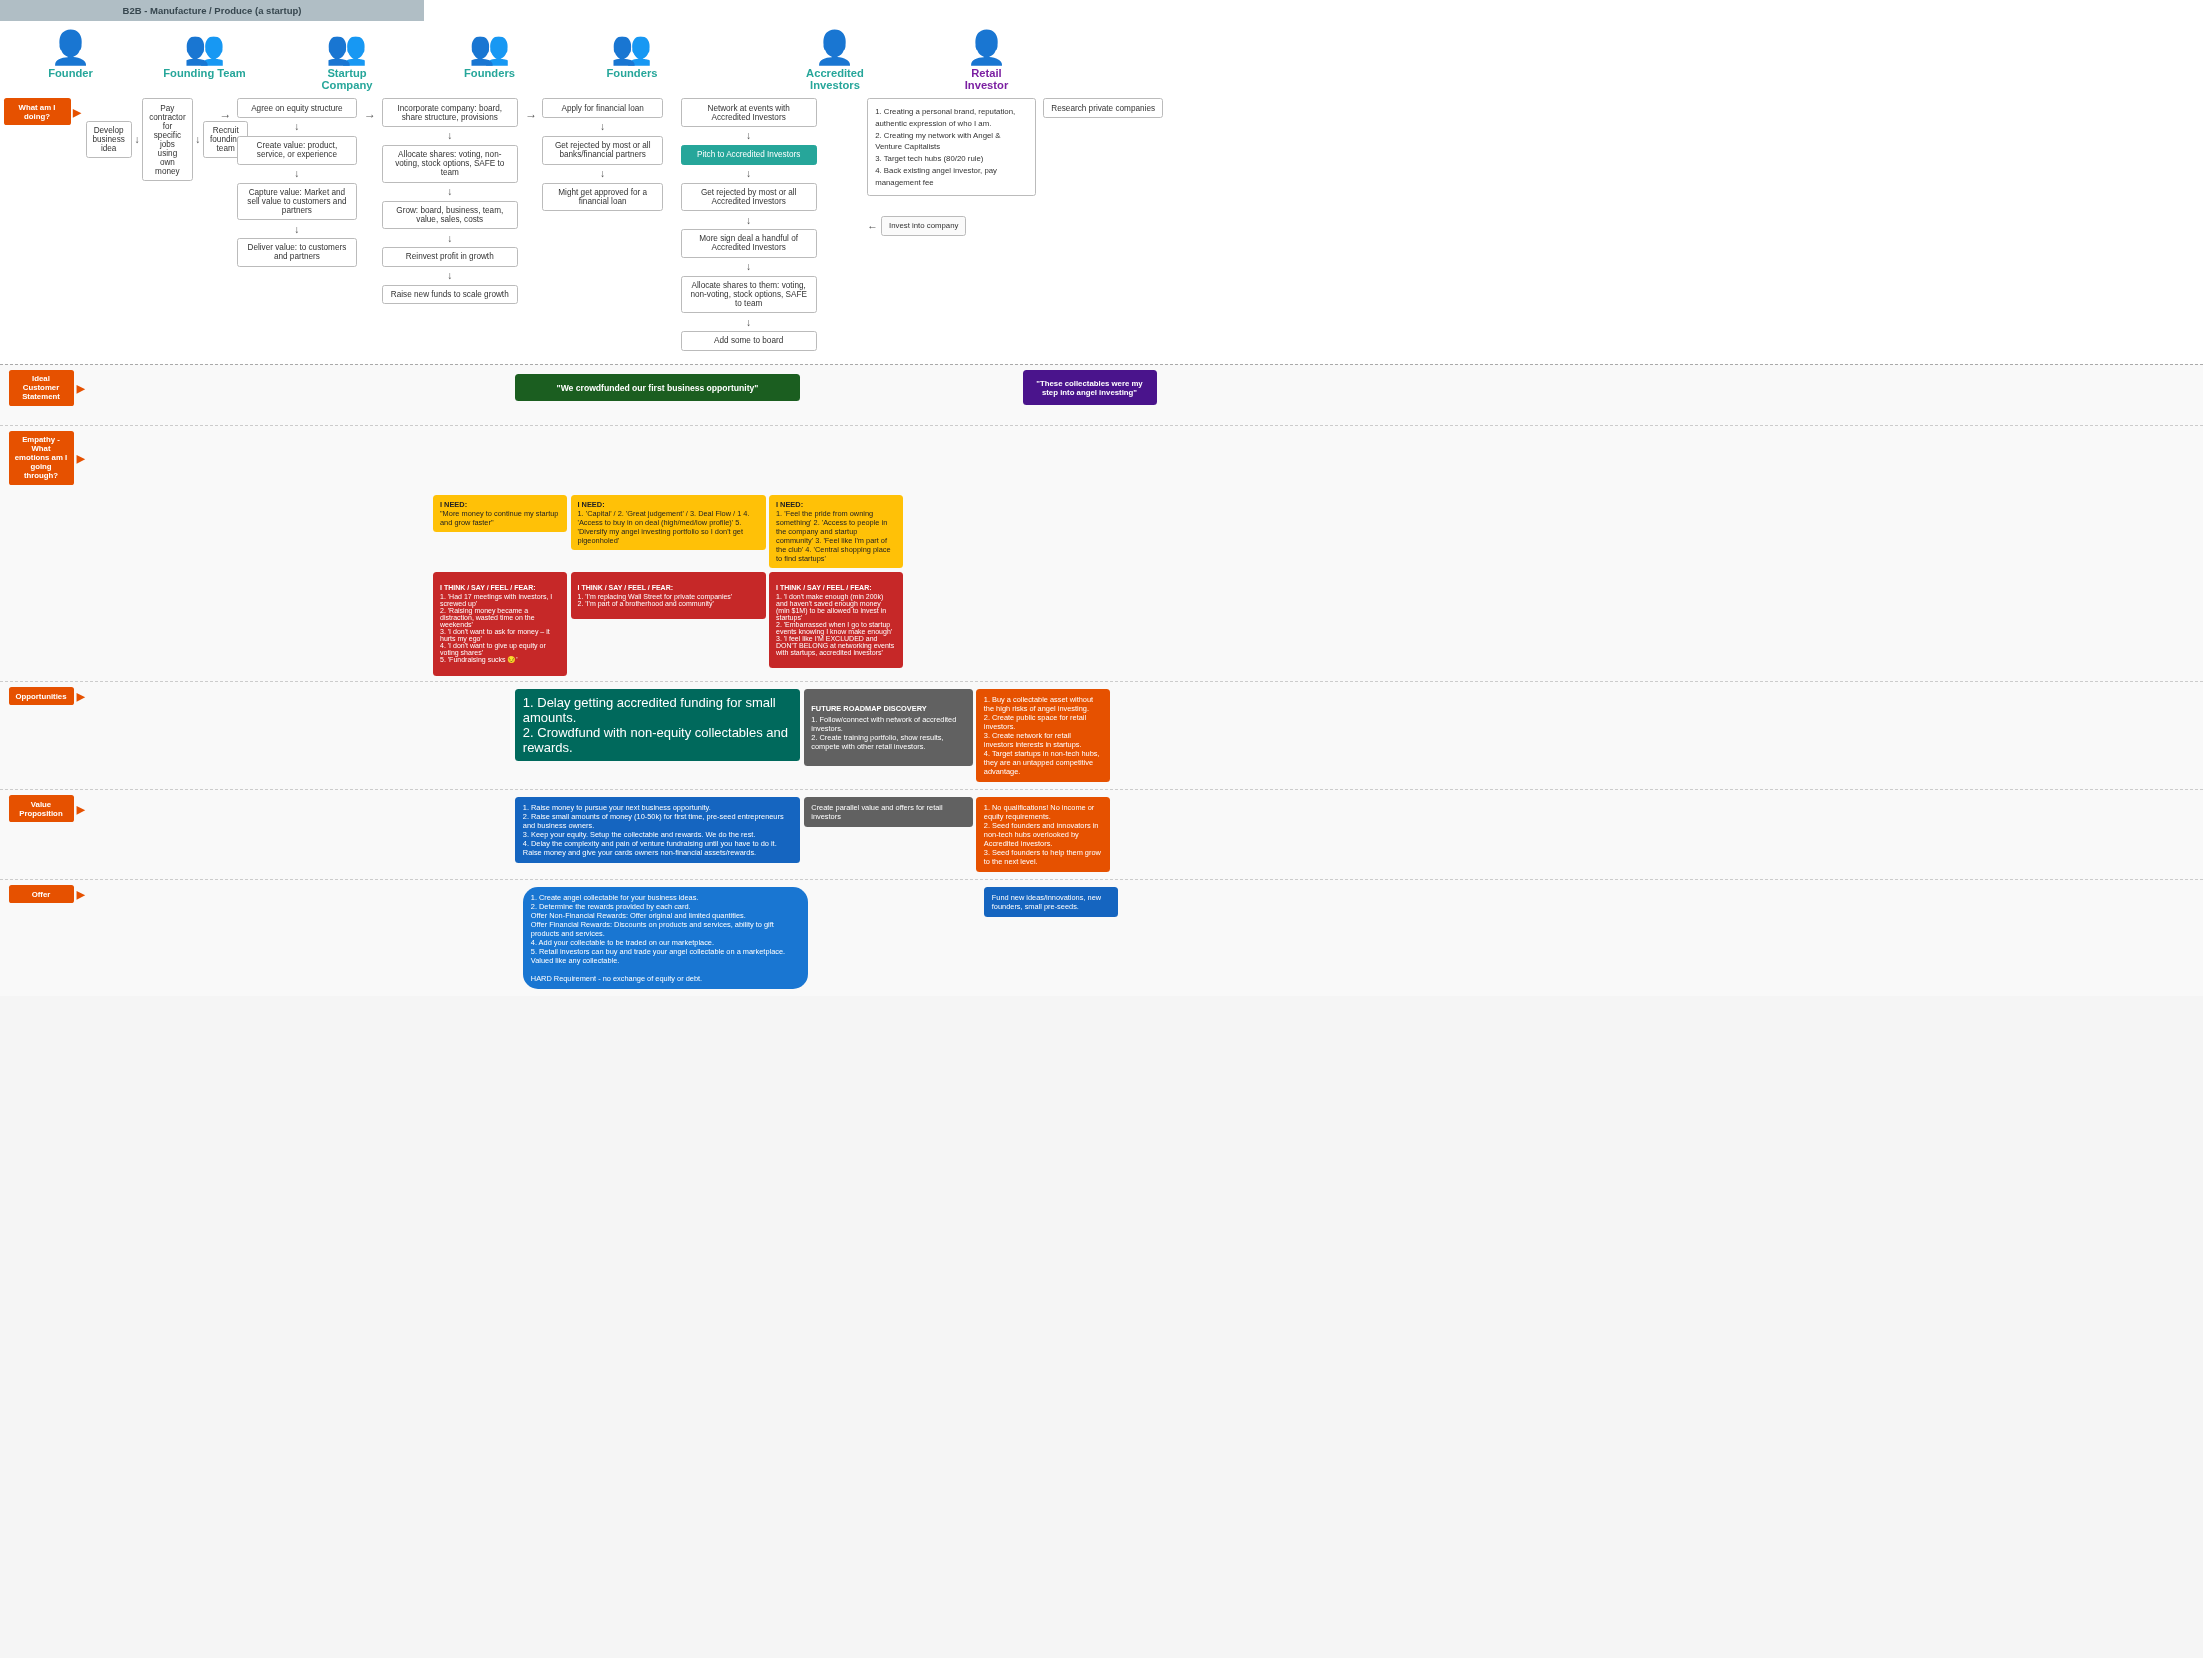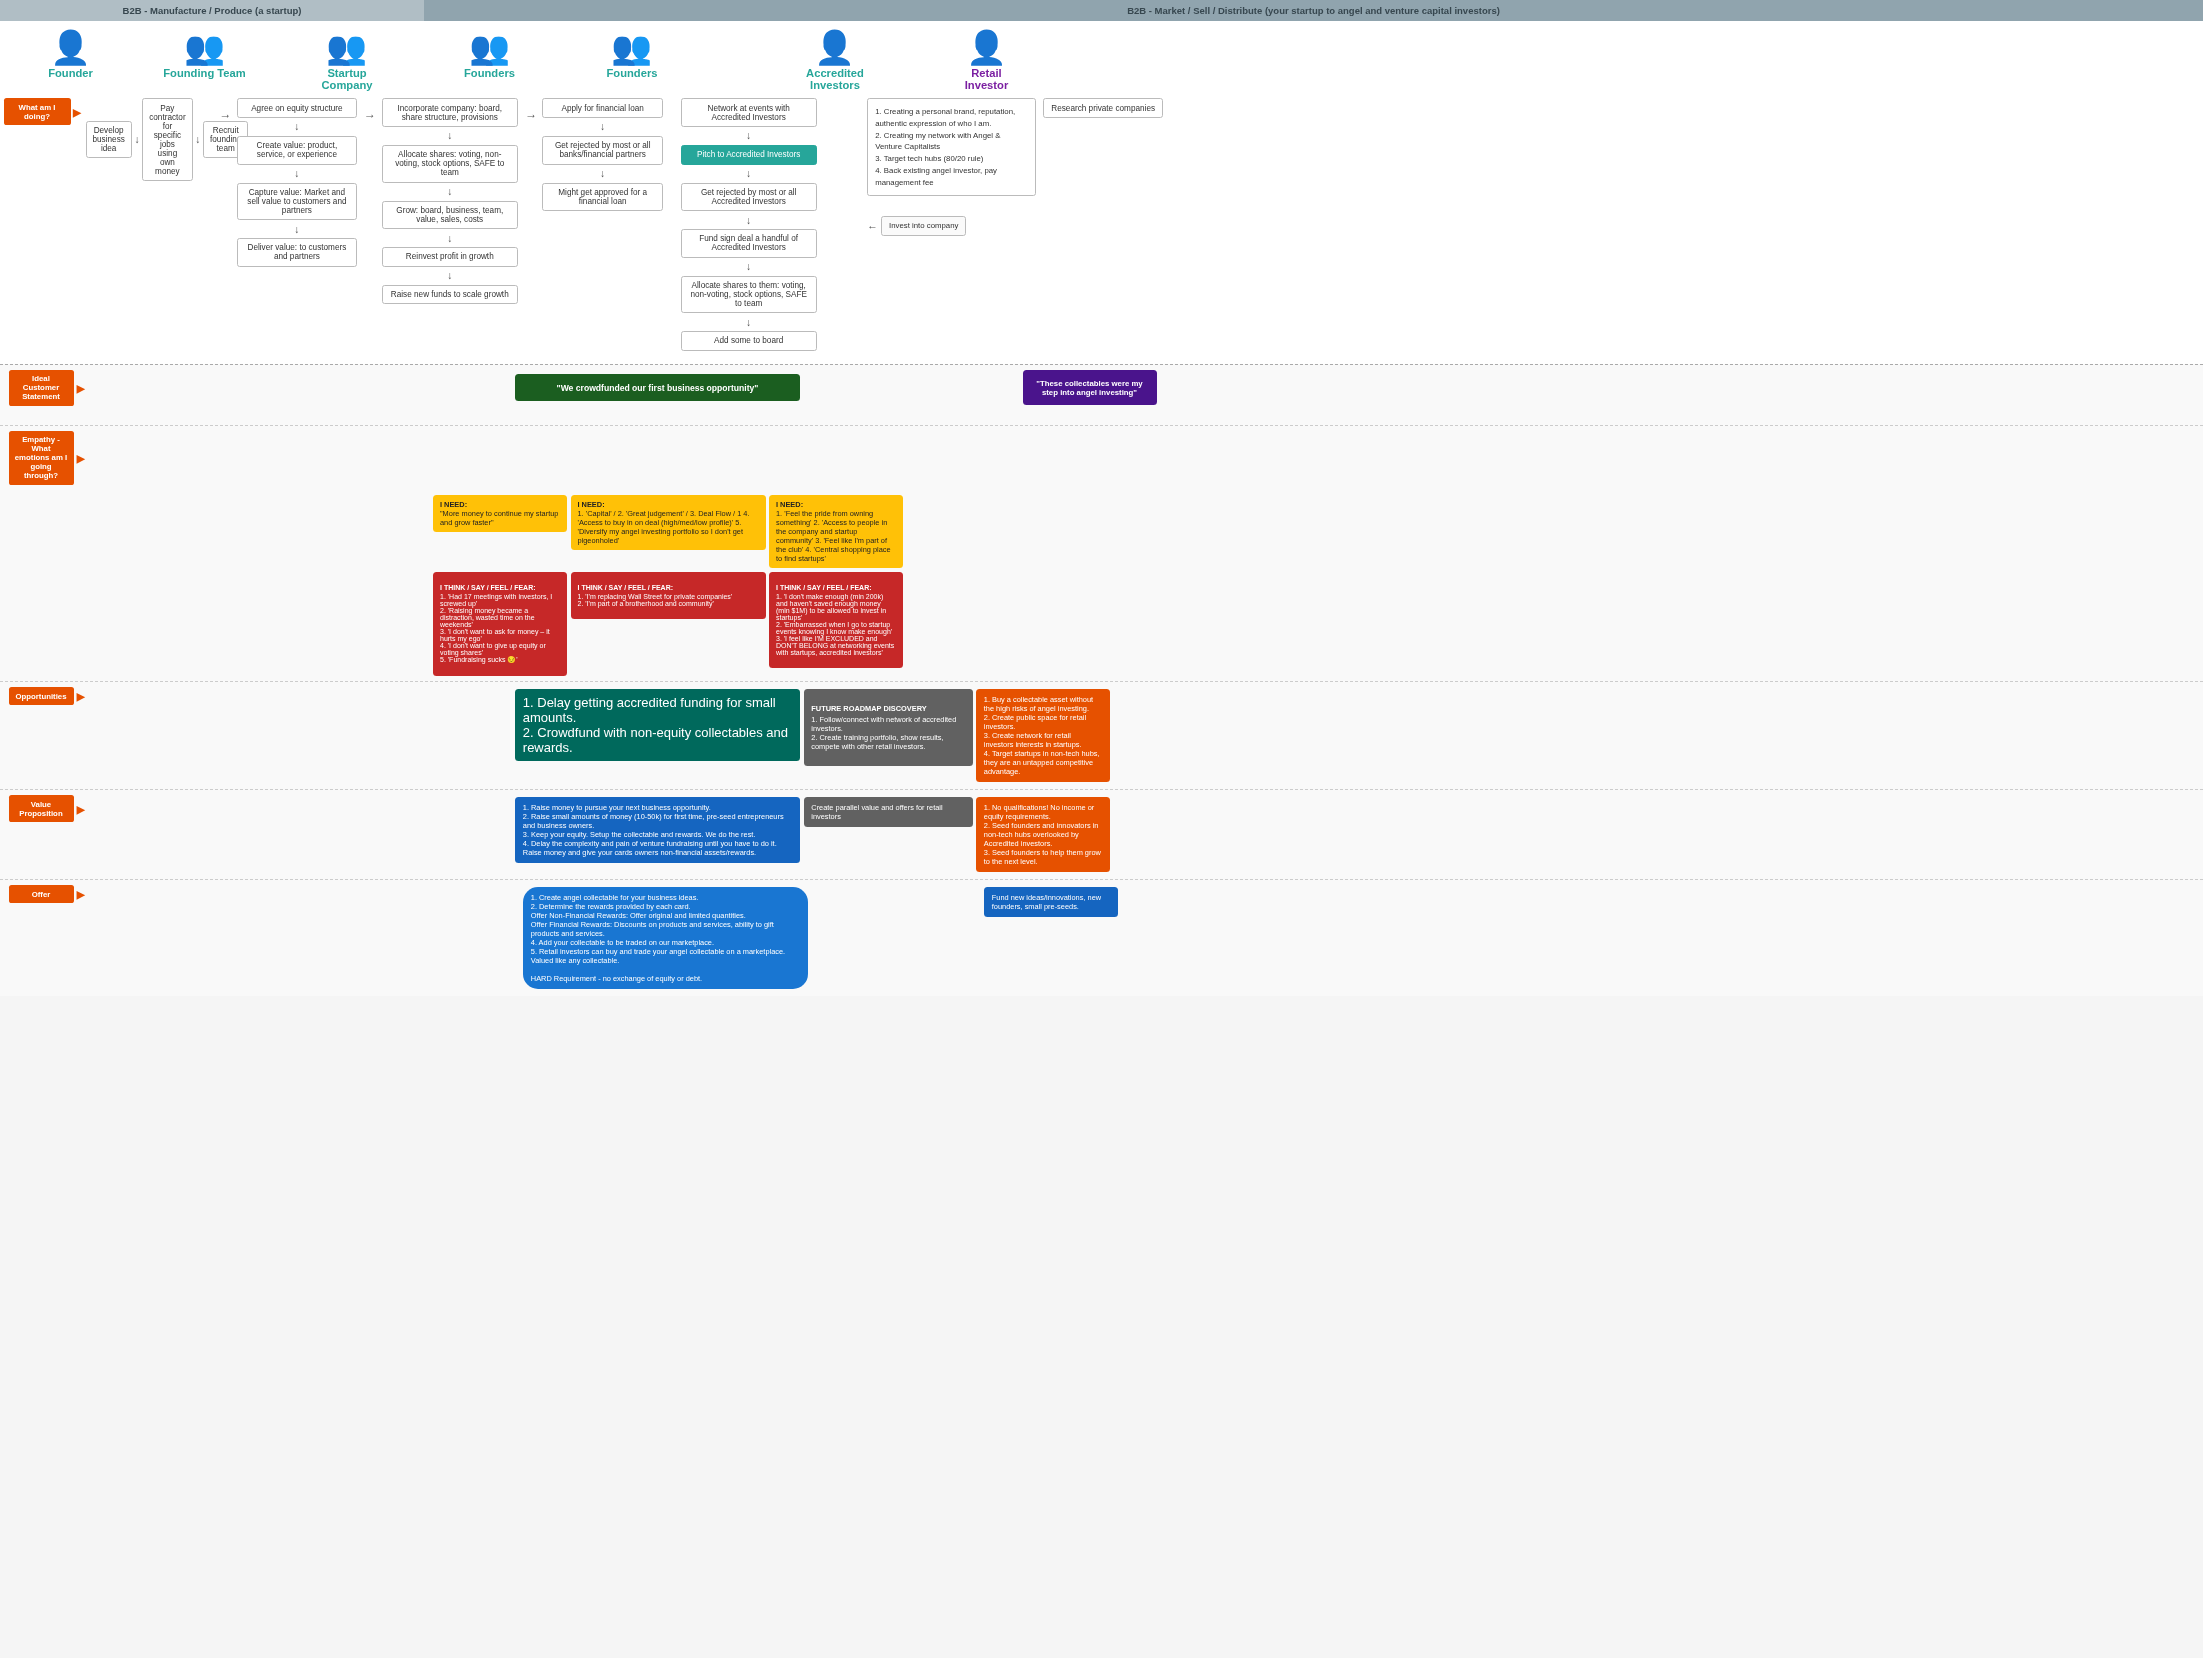--- a/index.html
+++ b/index.html
@@ -58,21 +58,20 @@
       margin: 0.9px 0;
     }
   </style>
 </head>
 <body>
 
 <div class="big-layout">
 
   <div class="header-banners">
     <div class="banner-left">B2B - Manufacture / Produce (a startup)</div>
-    <div class="banner-right">B2B - Market / Sell / Distribute (your startup to angel and venture capital investors)</div>
   </div>
 
   <div style="display:flex; width:100%; padding:7px 3.5px 0 3.5px; background:#fff;">
 
     <div style="width:134px; flex-shrink:0; display:flex; flex-direction:column; align-items:center;">
       <div style="font-size:33px; color:#607d8b;">👤</div>
       <div style="font-size:11.2px; font-weight:700; color:#26a69a; text-align:center;">Founder</div>
     </div>
 
     <div style="width:134px; flex-shrink:0; display:flex; flex-direction:column; align-items:center;">
@@ -167,21 +166,21 @@
       <div class="flow-item">Might get approved for a financial loan</div>
     </div>
 
     <div style="width:151px; flex-shrink:0; display:flex; flex-direction:column; align-items:center; gap:2.6px; margin-left:3.5px;">
       <div class="flow-item">Network at events with Accredited Investors</div>
       <div class="v-arrow">↓</div>
       <div class="flow-item" style="background:#26a69a; color:#fff; border-color:#26a69a;">Pitch to Accredited Investors</div>
       <div class="v-arrow">↓</div>
       <div class="flow-item">Get rejected by most or all Accredited Investors</div>
       <div class="v-arrow">↓</div>
-      <div class="flow-item">Fund sign deal a handful of Accredited Investors</div>
+      <div class="flow-item">More sign deal a handful of Accredited Investors</div>
       <div class="v-arrow">↓</div>
       <div class="flow-item">Allocate shares to them: voting, non-voting, stock options, SAFE to team</div>
       <div class="v-arrow">↓</div>
       <div class="flow-item">Add some to board</div>
     </div>
 
     <div style="width:43px; flex-shrink:0;"></div>
 
     <div style="width:169px; flex-shrink:0; display:flex; flex-direction:column; align-items:center; gap:2.6px;">
 

